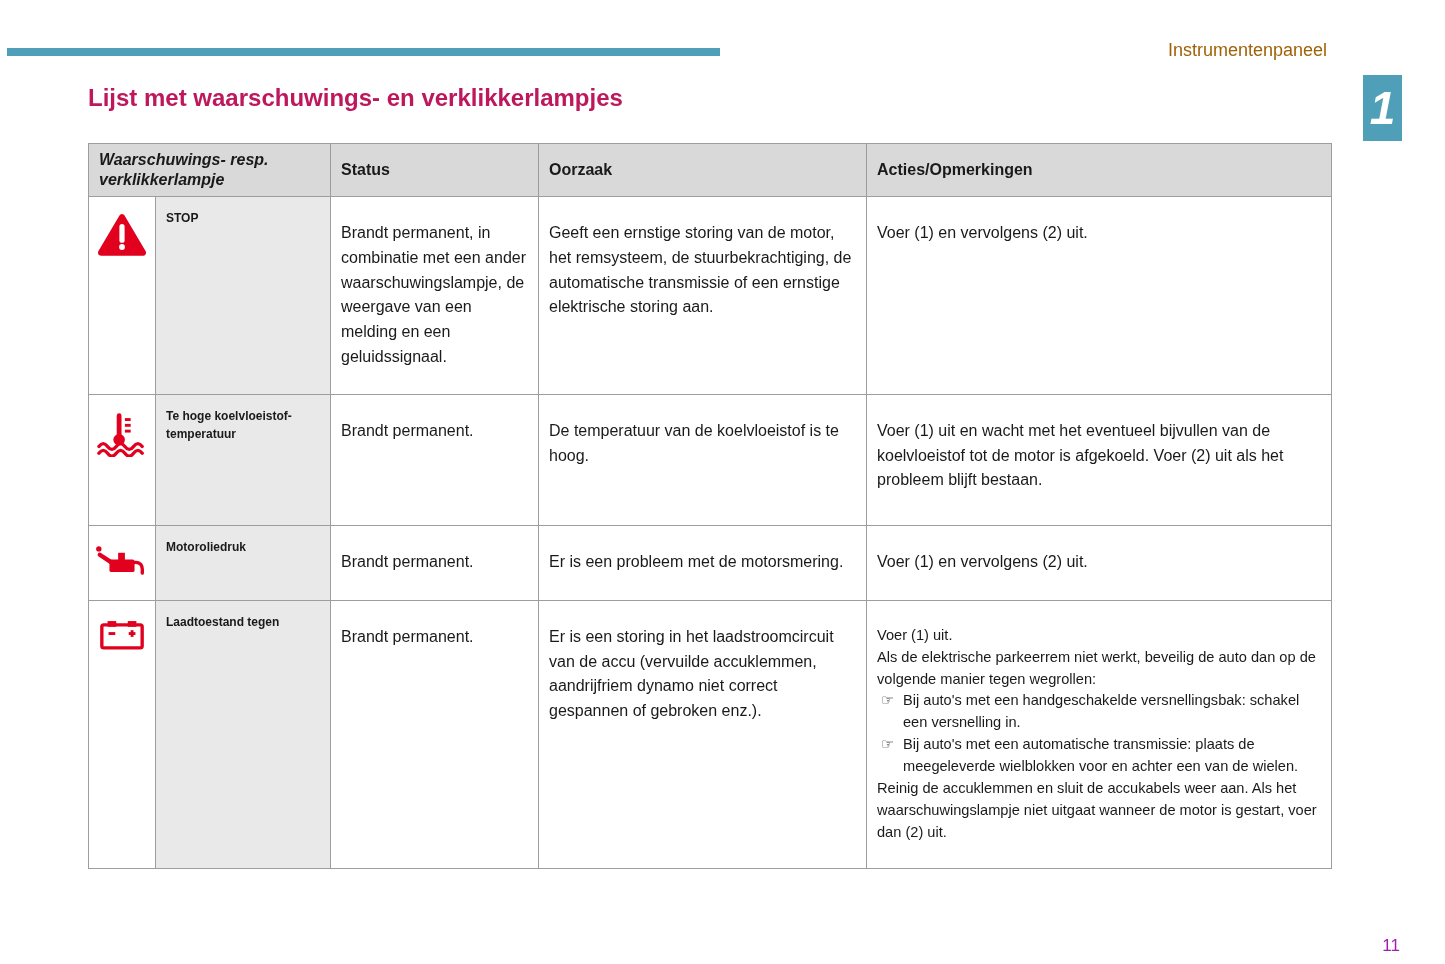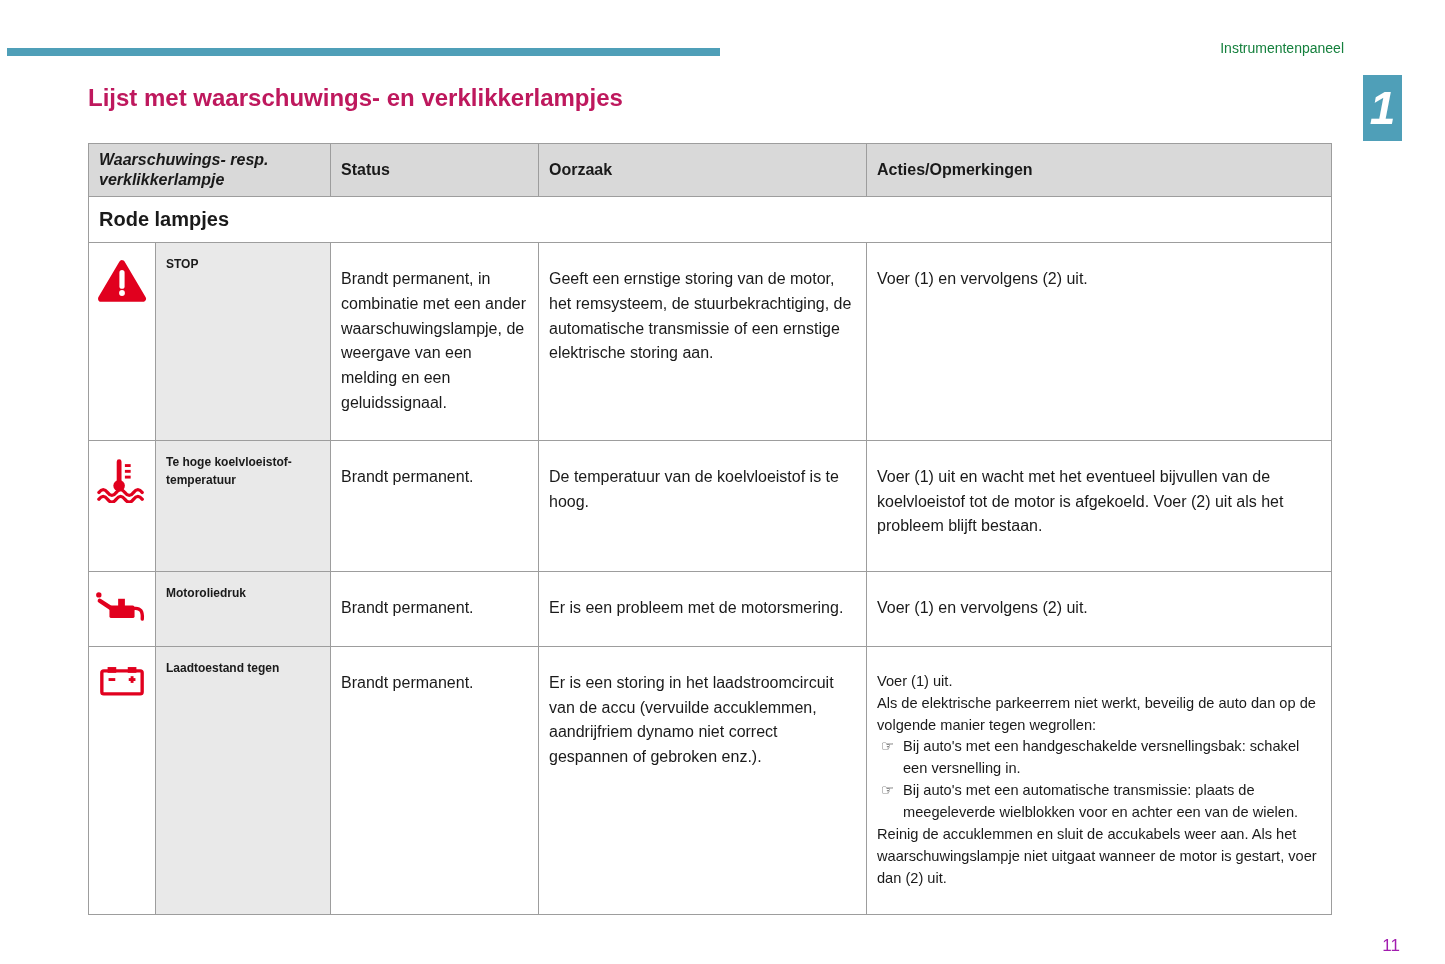--- a/index.html
+++ b/index.html
@@ -1,19 +1,19 @@
 <!DOCTYPE html>
 <html><head>
 <meta charset="utf-8">
 <style>
   * { box-sizing: border-box; margin: 0; padding: 0; }
   html, body { width: 1445px; height: 964px; background: #ffffff; font-family: "Liberation Sans", sans-serif; color: #1a1a1a; position: relative; overflow: hidden; }
 
   .top-bar { position: absolute; left: 7px; top: 48px; width: 713px; height: 8px; background: #4f9fb8; }
-  .header-label { position: absolute; top: 40px; right: 101px; font-size: 14px; color: #15803d; }
+  .header-label { position: absolute; top: 40px; right: 118px; font-size: 18px; color: #a16207; }
   .chapter-tab { position: absolute; left: 1363px; top: 75px; width: 39px; height: 66px; background: #4f9fb8; display: flex; align-items: center; justify-content: center; }
   .chapter-tab span { color: #ffffff; font-size: 46px; font-weight: bold; font-style: italic; line-height: 1; }
 
   h1.page-title { position: absolute; left: 88px; top: 84px; font-size: 24px; font-weight: bold; color: #be185d; }
 
   table.warn-table { position: absolute; left: 88px; top: 143px; width: 1243px; border-collapse: collapse; table-layout: fixed; }
   .warn-table th, .warn-table td { border: 1px solid #9d9d9d; vertical-align: top; }
 
   .warn-table thead th { background: #d9d9d9; font-size: 16px; font-weight: bold; text-align: left; padding: 6px 10px; vertical-align: middle; height: 44px; }
   th.pre { white-space: pre-line; line-height: 1.25; font-style: italic; }
@@ -60,23 +60,20 @@
   <thead>
     <tr>
       <th colspan="2" class="pre">Waarschuwings- resp.
 verklikkerlampje</th>
       <th>Status</th>
       <th>Oorzaak</th>
       <th>Acties/Opmerkingen</th>
     </tr>
   </thead>
   <tbody>
-    <tr class="section-row">
-      <td colspan="5">Rode lampjes</td>
-    </tr>
 
     <tr class="r-stop">
       <td class="icon-cell">
         <span class="icon">
           <svg viewBox="0 0 48 42" width="50" height="44">
             <polygon points="24,4 44,38 4,38" fill="currentColor" stroke="currentColor" stroke-width="6" stroke-linejoin="round"></polygon>
             <line x1="24" y1="13" x2="24" y2="26" stroke="#fff" stroke-width="5" stroke-linecap="round"></line>
             <circle cx="24" cy="32.5" r="2.8" fill="#fff"></circle>
           </svg>
         </span>

